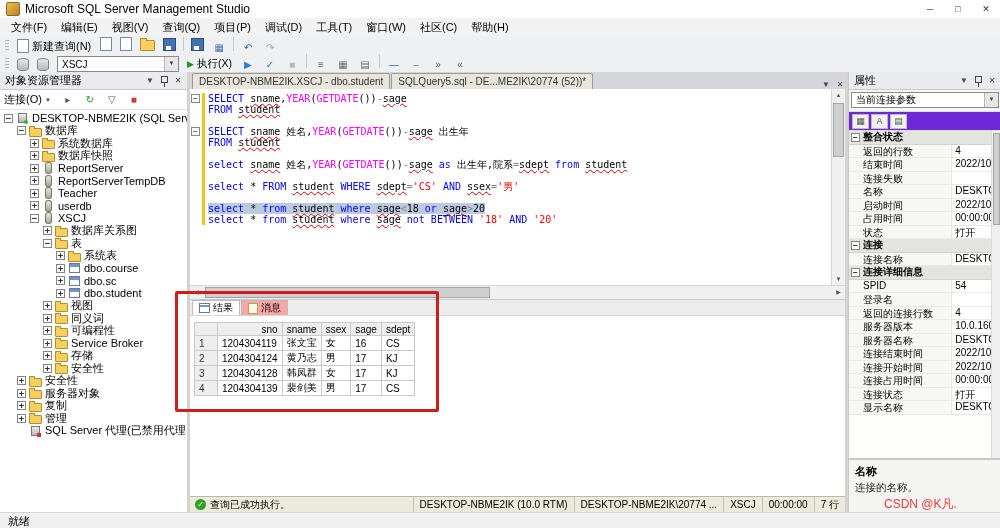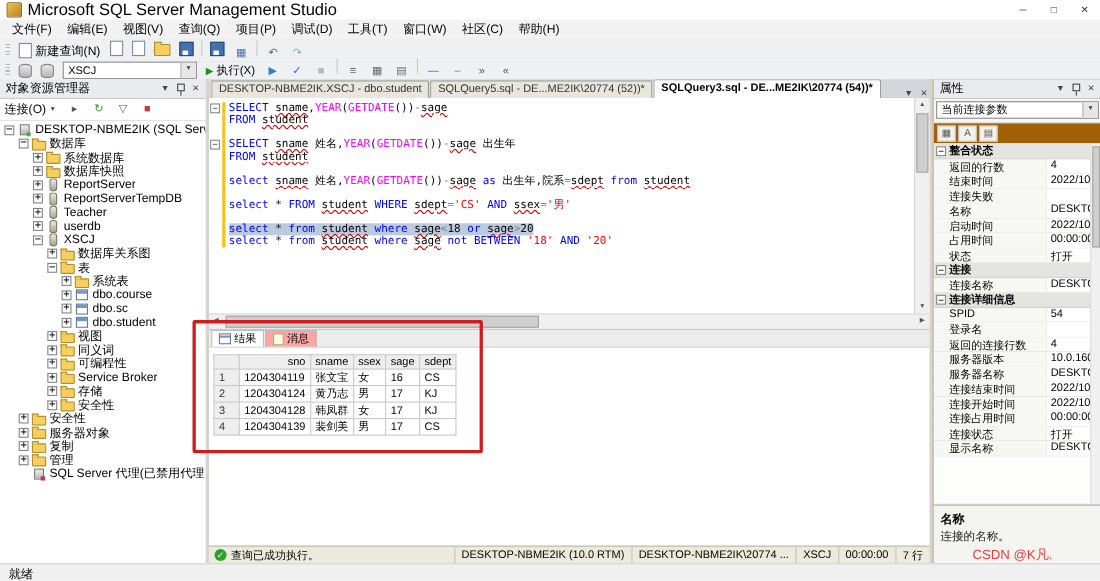--- a/index.html
+++ b/index.html
@@ -5,21 +5,21 @@
   html,body{margin:0;padding:0;}
   body{width:1000px;height:528px;position:relative;overflow:hidden;background:#fff;
        font-family:"Liberation Sans","DejaVu Sans",sans-serif;font-size:11px;color:#000;}
   #app{position:absolute;inset:0;}
 
   
   #titlebar{position:absolute;left:0;top:0;right:0;height:18px;background:#ffffff;
             border-bottom:1px solid #e4e4e4;display:flex;align-items:center;}
   .app-ic{width:12px;height:12px;margin:0 5px 0 6px;border-radius:2px;
           background:linear-gradient(135deg,#f2c14e,#b5812a);border:1px solid #8f6a20;}
-  #title-text{font-size:15px;}
+  #title-text{font-size:12px;}
   .wc{width:28px;text-align:center;font-size:9px;color:#333;height:18px;line-height:18px;}
   #title-spacer{flex:1;}
 
   
   #menubar{position:absolute;left:0;top:18px;right:0;height:18px;background:#f2f2f2;
            border-bottom:1px solid #e0e0e0;display:flex;align-items:center;padding-left:4px;}
   .menu-item{padding:0 7px;height:18px;line-height:18px;}
 
   
   #toolbar1{position:absolute;left:0;top:36px;right:0;height:20px;background:#eef0f2;
@@ -47,21 +47,21 @@
              font-size:6px;text-align:center;line-height:13px;color:#444;}
   .exec-ic{color:var(--c-execute_green);font-size:9px;}
   .exec{font-size:10.5px;}
 
   
   #main{position:absolute;left:0;top:72px;width:1000px;height:440px;}
   #oe{position:absolute;left:0;top:0;width:187px;height:440px;background:#fff;display:flex;flex-direction:column;}
   #splitter-l{position:absolute;left:187px;top:0;width:3px;height:440px;background:#d6d3ce;}
   #center{position:absolute;left:190px;top:0;width:655px;height:440px;background:#fff;}
   #splitter-r{position:absolute;left:845px;top:0;width:3px;height:440px;background:#d6d3ce;}
-  #props{position:absolute;left:848px;top:0;width:152px;height:440px;background:#a16207;
+  #props{position:absolute;left:848px;top:0;width:152px;height:440px;background:#6d28d9;
          display:flex;flex-direction:column;border-left:1px solid #c9c9c9;}
 
   .panel-hd{height:17px;background:#e9ebef;border-bottom:1px solid #c9c9c9;display:flex;
             align-items:center;padding:0 2px 0 5px;}
   .panel-title{flex:1;overflow:hidden;white-space:nowrap;}
   .ph-ic{width:14px;text-align:center;font-size:8px;color:#444;}
   .pin{position:relative;height:12px;}
   .pin::before{content:"";position:absolute;left:4px;top:1px;width:5px;height:5px;border:1px solid #444;}
   .pin::after{content:"";position:absolute;left:7px;top:8px;width:1px;height:4px;background:#444;}
 
@@ -438,21 +438,20 @@
         </div>
     </div>
 
     <div id="splitter-l"></div>
 
     <div id="center">
       <div id="tabstrip">
         <div id="tabs">
             <div class="tab">DESKTOP-NBME2IK.XSCJ - dbo.student</div>
             <div class="tab">SQLQuery5.sql - DE...ME2IK\20774 (52))*</div>
-            <div class="tab tab-active">SQLQuery3.sql - DE...ME2IK\20774 (54))*</div>
           </div>
         <span class="ph-ic">▼</span>
         <span class="ph-ic">✕</span>
       </div>
       <div id="editor">
         <div id="ed-lines">
             <div class="ed-line">
               <span class="ed-fold">
                 <span class="fold-box">−</span>
               </span>

